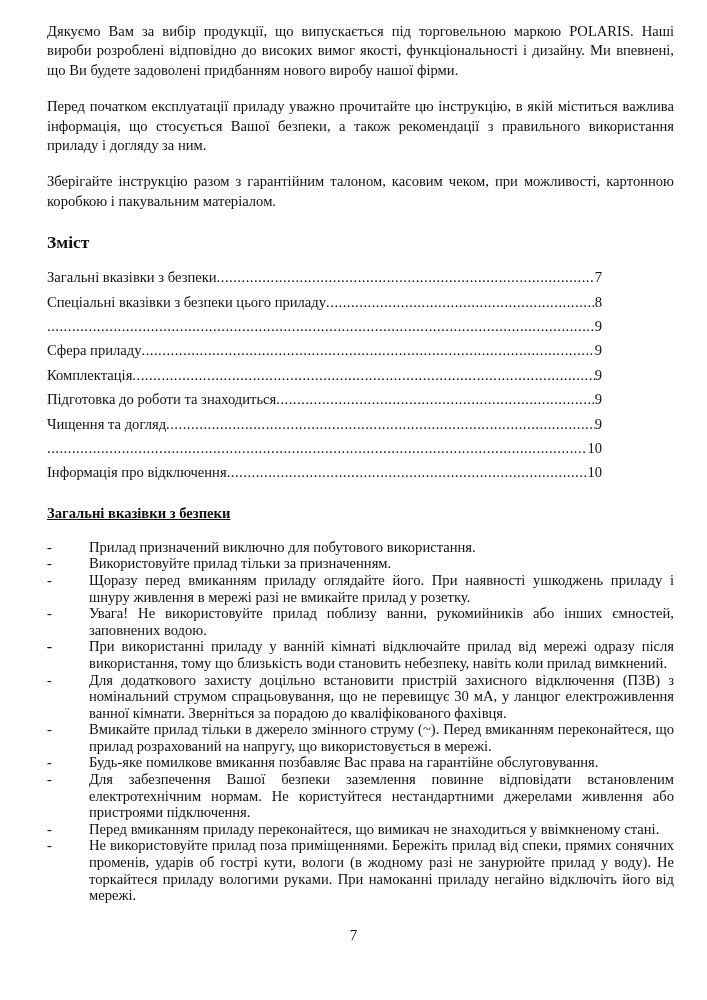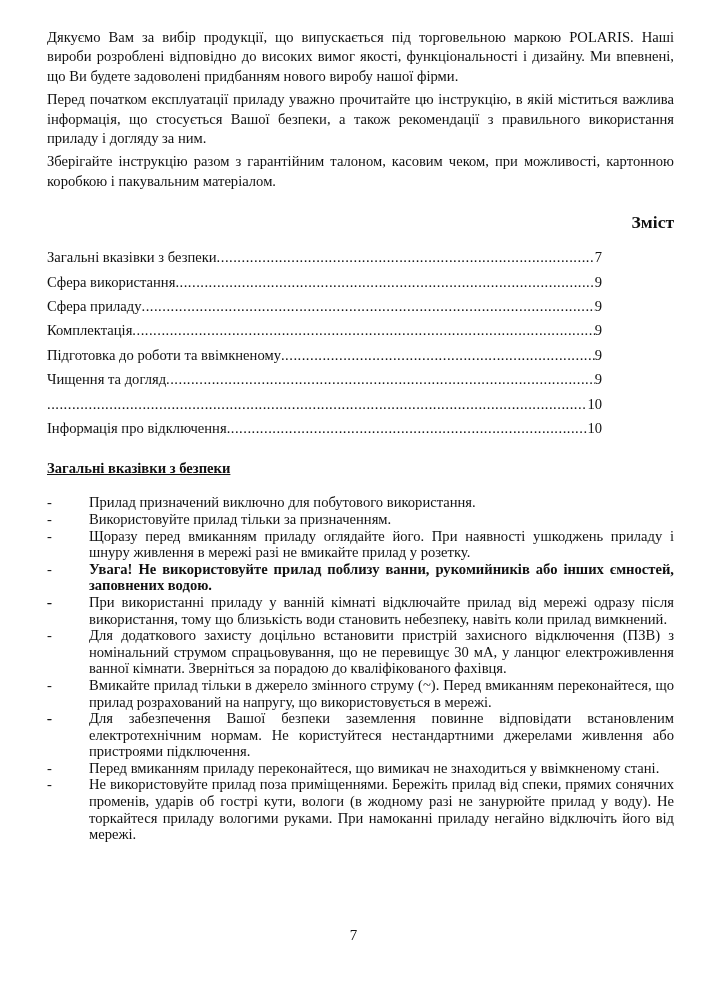--- a/index.html
+++ b/index.html
@@ -1,35 +1,35 @@
 <!DOCTYPE html>
 <html><head>
   <meta charset="utf-8">
   <style>
     html, body { margin: 0; padding: 0; background: #ffffff; }
     body {
       width: 707px; height: 1000px; position: relative; overflow: hidden;
       font-family: "Liberation Serif", "DejaVu Serif", serif;
       color: #111111; font-size: 14.6px;
     }
-    .page { position: absolute; left: 47px; top: 28px; width: 627px; }
+    .page { position: absolute; left: 47px; top: 22px; width: 627px; }
     p.para { margin: 0; line-height: 19.4px; text-align: justify; }
-    .para + .para { margin-top: 4px; }
-    .toc-title { text-align: right; font-weight: bold; font-size: 17.5px; margin: 20px 0 0 0; height: 22px; line-height: 22px; }
+    .para + .para { margin-top: 17px; }
+    .toc-title { text-align: left; font-weight: bold; font-size: 17.5px; margin: 20px 0 0 0; height: 22px; line-height: 22px; }
     .toc { margin-top: 12px; width: 555px; }
     .toc-row { display: flex; align-items: baseline; height: 24.4px; line-height: 24.4px; white-space: nowrap; overflow: hidden; }
     .toc-row .label { flex: 0 0 auto; }
     .toc-row .dots { flex: 1 1 auto; overflow: hidden; letter-spacing: 0.5px; }
     .toc-row .dots::before { content: "......................................................................................................................................................................................................................................"; }
     .toc-row .pg { flex: 0 0 auto; }
     .section-heading { margin-top: 18px; font-weight: bold; text-decoration: underline; line-height: 20px; }
     ul.bullets { list-style: none; margin: 16px 0 0 0; padding: 0; }
     ul.bullets li { position: relative; padding-left: 42px; line-height: 16.6px; text-align: justify; }
     ul.bullets li .dash { position: absolute; left: 0; top: 0; }
-    ul.bullets li.bold .txt { font-weight: bold; }
+    ul.bullets li.bold .txt { font-weight: normal; }
     .page-number { position: absolute; left: 0; width: 707px; top: 927px; text-align: center; font-size: 15px; }
   </style>
 </head>
 <body>
 
 <div class="page">
 
   <section>
     <p class="para">Дякуємо Вам за вибір продукції, що випускається під торговельною маркою POLARIS. Наші вироби розроблені відповідно до високих вимог якості, функціональності і дизайну. Ми впевнені, що Ви будете задоволені придбанням нового виробу нашої фірми.</p>
     <p class="para">Перед початком експлуатації приладу уважно прочитайте цю інструкцію, в якій міститься важлива інформація, що стосується Вашої безпеки, а також рекомендації з правильного використання приладу і догляду за ним.</p>
@@ -38,36 +38,40 @@
 
   <h2 class="toc-title">Зміст</h2>
 
   <div class="toc">
     <div class="toc-row">
       <span class="label">Загальні вказівки з безпеки</span>
       <span class="dots"></span>
       <span class="pg">7</span>
     </div>
     <div class="toc-row">
-      <span class="label">Сфера використання</span>
+      <span class="label">Спеціальні вказівки з безпеки цього приладу</span>
+      <span class="dots"></span>
+      <span class="pg">8</span>
+    </div>
+    <div class="toc-row">
       <span class="dots"></span>
       <span class="pg">9</span>
     </div>
     <div class="toc-row">
       <span class="label">Сфера приладу </span>
       <span class="dots"></span>
       <span class="pg">9</span>
     </div>
     <div class="toc-row">
       <span class="label">Комплектація</span>
       <span class="dots"></span>
       <span class="pg">9</span>
     </div>
     <div class="toc-row">
-      <span class="label">Підготовка до роботи та ввімкненому </span>
+      <span class="label">Підготовка до роботи та знаходиться </span>
       <span class="dots"></span>
       <span class="pg">9</span>
     </div>
     <div class="toc-row">
       <span class="label">Чищення та догляд </span>
       <span class="dots"></span>
       <span class="pg">9</span>
     </div>
     <div class="toc-row">
       <span class="dots"></span>
@@ -84,20 +88,20 @@
 
   <ul class="bullets">
     <li><span class="dash">-</span><span class="txt">Прилад призначений виключно для побутового використання.</span></li>
     <li><span class="dash">-</span><span class="txt">Використовуйте прилад тільки за призначенням.</span></li>
     <li><span class="dash">-</span><span class="txt">Щоразу перед вмиканням приладу оглядайте його. При наявності ушкоджень приладу і шнуру живлення в мережі разі не вмикайте прилад у розетку.</span></li>
     <li class="bold"><span class="dash">-</span><span class="txt">Увага! Не використовуйте прилад поблизу ванни, рукомийників або інших ємностей, заповнених водою.</span></li>
     <li><span class="dash">-</span></li>
     <li><span class="dash">-</span><span class="txt">При використанні приладу у ванній кімнаті відключайте прилад від мережі одразу після використання, тому що близькість води становить небезпеку, навіть коли прилад вимкнений.</span></li>
     <li><span class="dash">-</span><span class="txt">Для додаткового захисту доцільно встановити пристрій захисного відключення (ПЗВ) з номінальний струмом спрацьовування, що не перевищує 30 мА, у ланцюг електроживлення ванної кімнати. Зверніться за порадою до кваліфікованого фахівця.</span></li>
     <li><span class="dash">-</span><span class="txt">Вмикайте прилад тільки в джерело змінного струму (~). Перед вмиканням переконайтеся, що прилад розрахований на напругу, що використовується в мережі.</span></li>
-    <li class="bold"><span class="dash">-</span></li>
+    <li class="bold"><span class="dash">-</span><span class="txt">Будь-яке помилкове вмикання позбавляє Вас права на гарантійне обслуговування.</span></li>
     <li><span class="dash">-</span><span class="txt">Для забезпечення Вашої безпеки заземлення повинне відповідати встановленим електротехнічним нормам. Не користуйтеся нестандартними джерелами живлення або пристроями підключення.</span></li>
     <li><span class="dash">-</span><span class="txt">Перед вмиканням приладу переконайтеся, що вимикач не знаходиться у ввімкненому стані.</span></li>
     <li><span class="dash">-</span><span class="txt">Не використовуйте прилад поза приміщеннями. Бережіть прилад від спеки, прямих сонячних променів, ударів об гострі кути, вологи (в жодному разі не занурюйте прилад у воду). Не торкайтеся приладу вологими руками. При намоканні приладу негайно відключіть його від мережі.</span></li>
   </ul>
 </div>
 
 <div class="page-number">7</div>
 
 </body></html>

